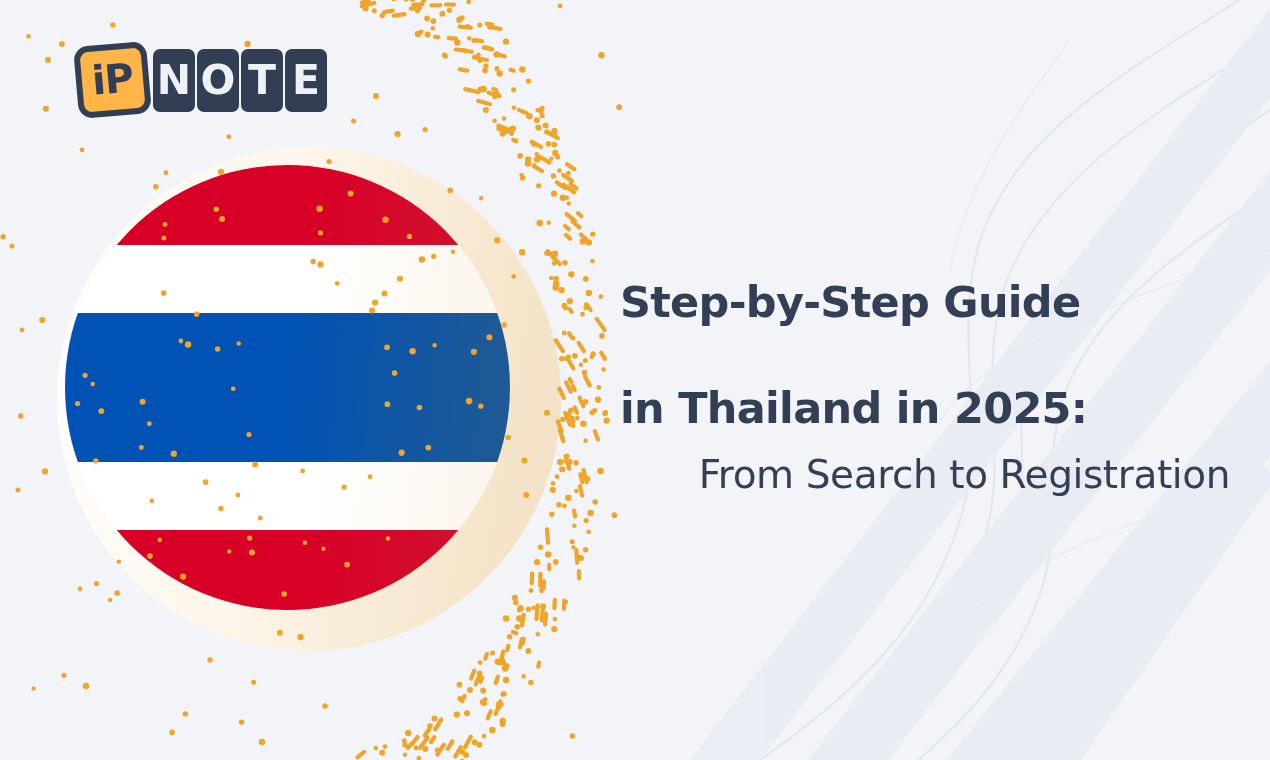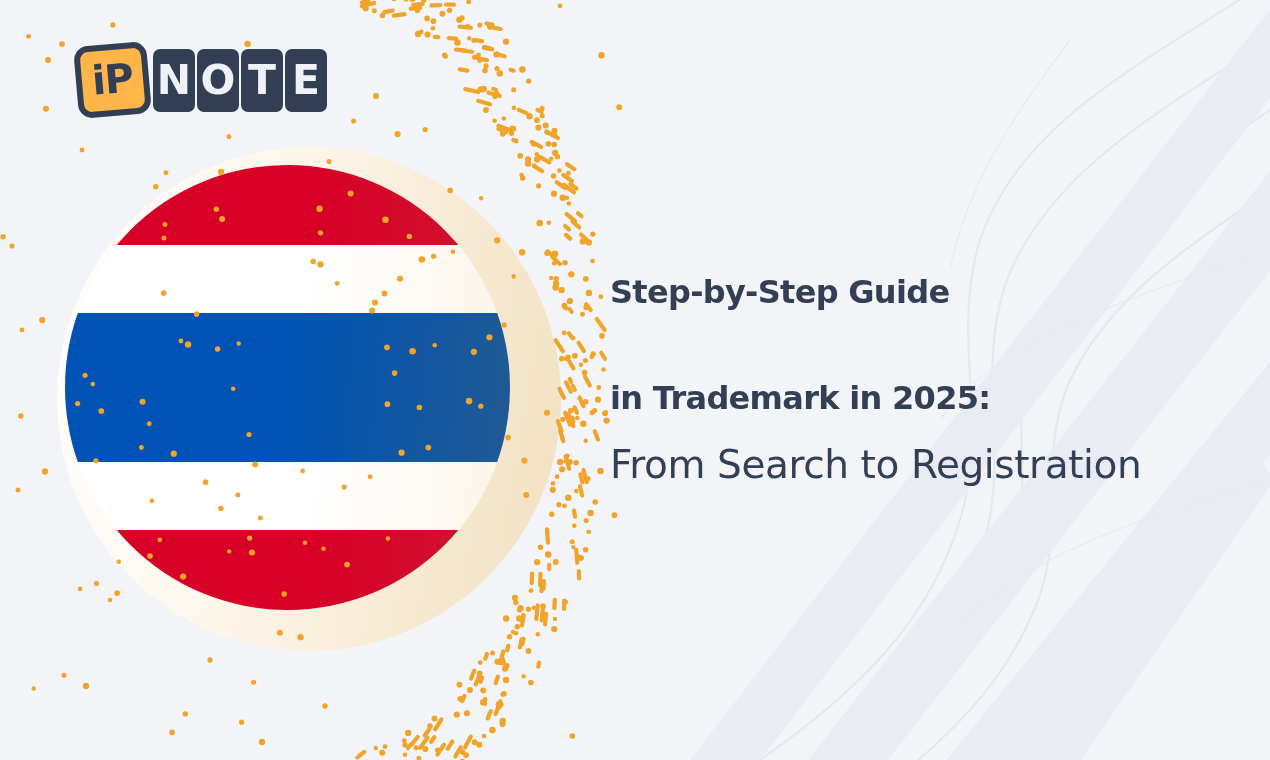--- a/index.html
+++ b/index.html
@@ -117,36 +117,37 @@
   }
 
   
   .headline-block {
     position: absolute;
     left: 610px;
     top: 266px;
     width: 620px;
   }
   .headline {
-    margin: 0;
+    margin: 10px;
     font-family: "DejaVu Sans", sans-serif;
     font-weight: bold;
-    font-size: 32px;
+    font-size: 43px;
     line-height: 53px;
     color: #333f54;
     letter-spacing: -0.7px;
   }
   .subhead {
     margin: 17px 0 0 0;
     font-family: "DejaVu Sans", sans-serif;
     font-weight: normal;
     font-size: 39px;
     line-height: 46px;
     color: #333f54;
     letter-spacing: -0.4px;
+    text-align: right;
   }
 </style>
 </head>
 <body>
 
 <div id="canvas">
 
   <svg class="bg-waves" width="1270" height="760" viewBox="0 0 1270 760" fill="none">
     <g stroke="#e3e7ee" stroke-width="2.2" fill="none" opacity="0.95">
       <path d="M1270 -20 C 1150 60, 1020 120, 980 240 C 950 340, 990 420, 960 520 C 930 620, 860 690, 760 760"></path>
@@ -682,18 +683,18 @@
       <span class="logo-letter-tile">O</span>
       <span class="logo-letter-tile">T</span>
       <span class="logo-letter-tile">E</span>
     </div>
   </div>
 
   <div class="headline-block">
     <h1 class="headline">
       <span>Step-by-Step Guide</span><br>
       <br>
-      <span>in Trademark in 2025:</span>
+      <span>in Thailand in 2025:</span>
     </h1>
     <p class="subhead">From Search to Registration</p>
   </div>
 
 </div>
 
 </body></html>

